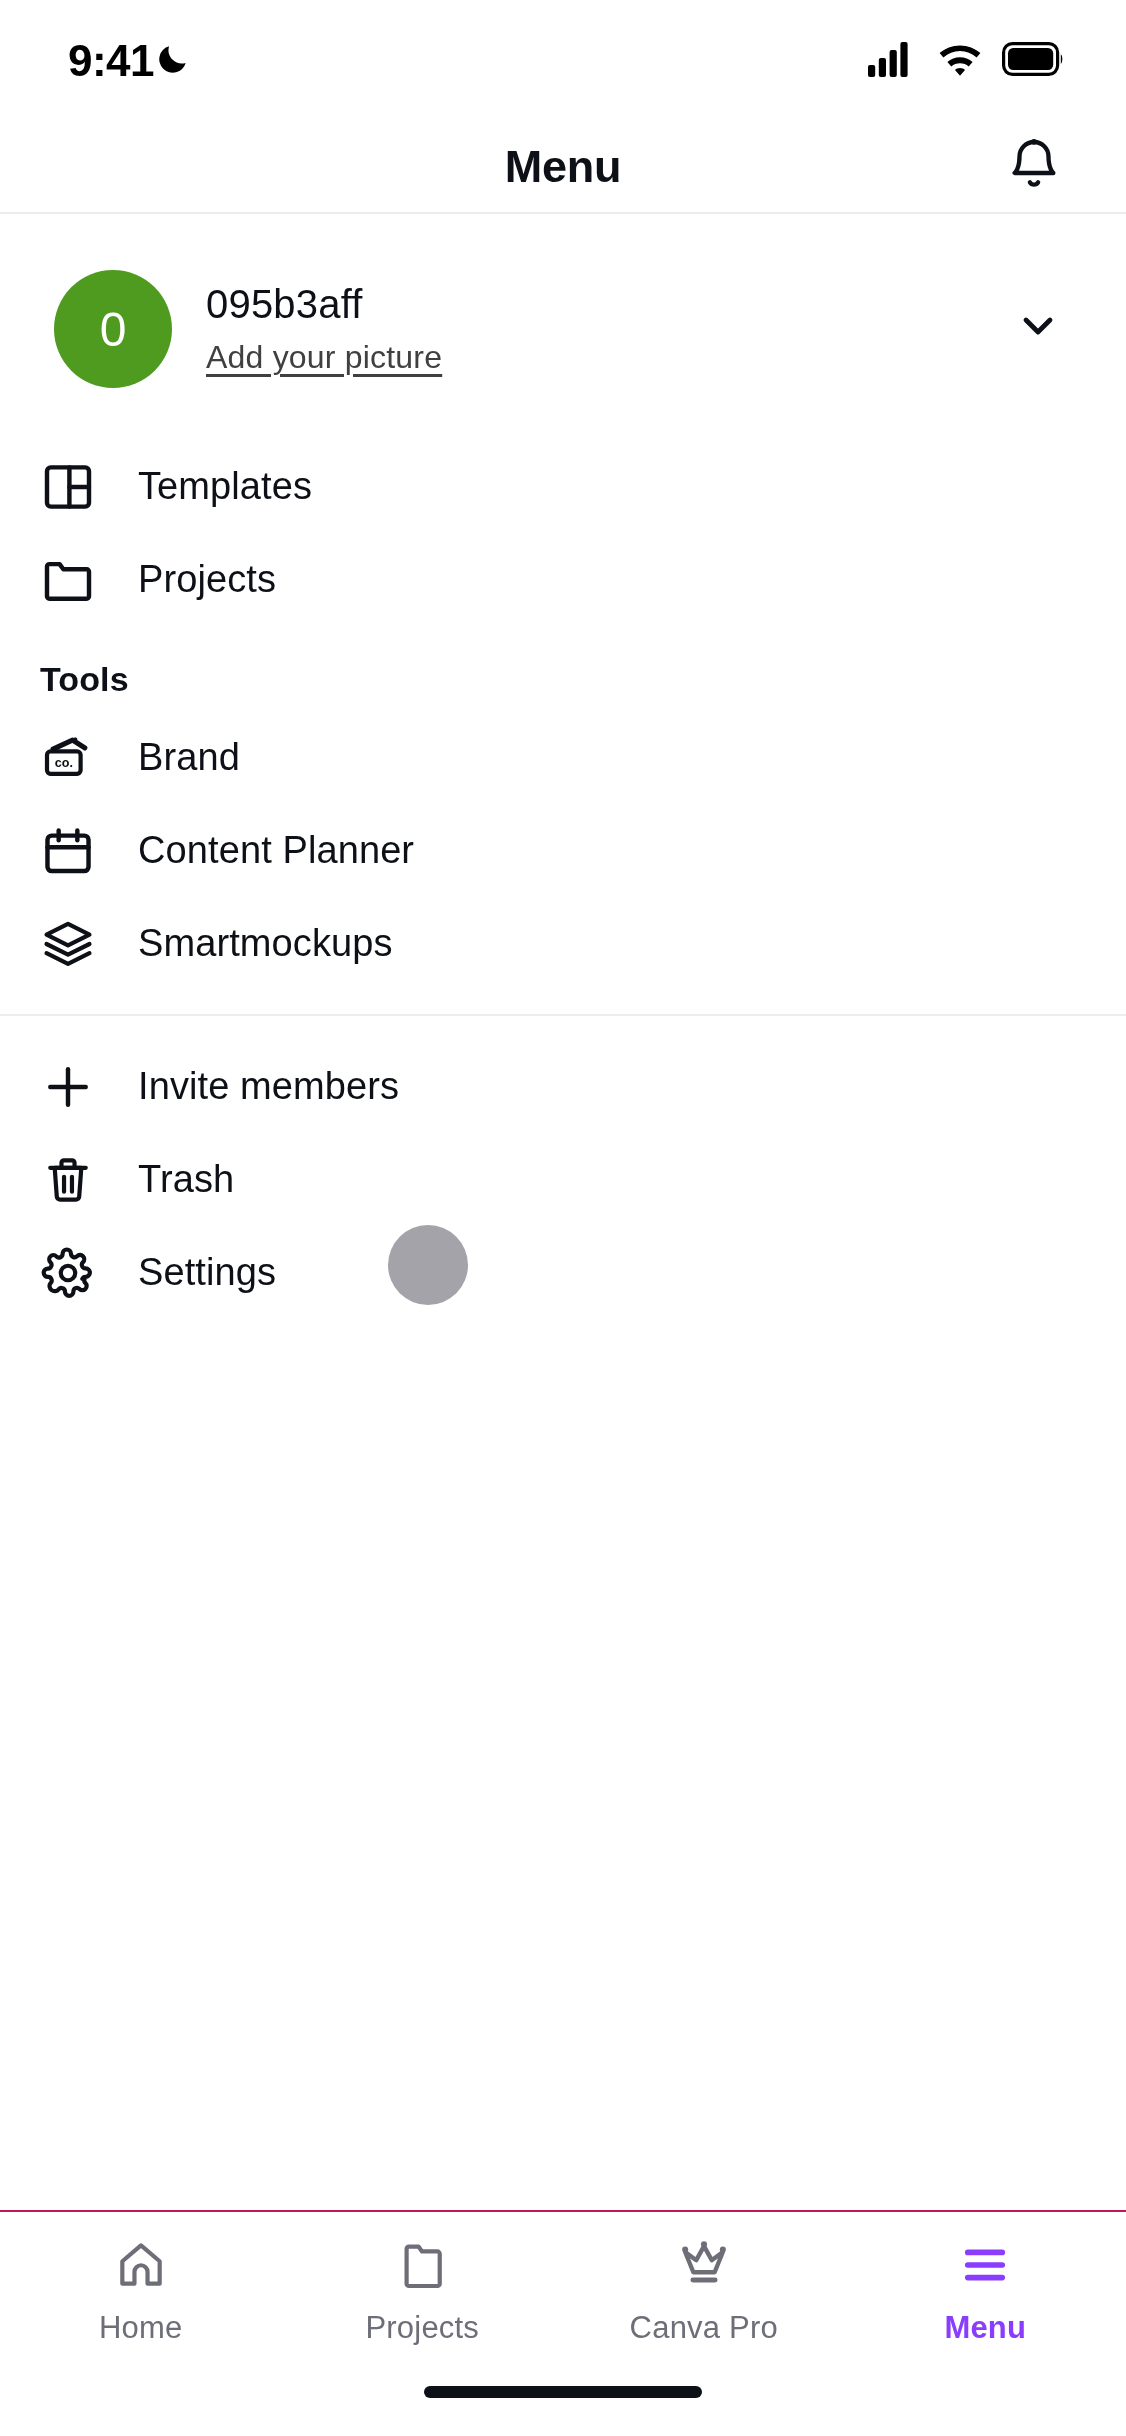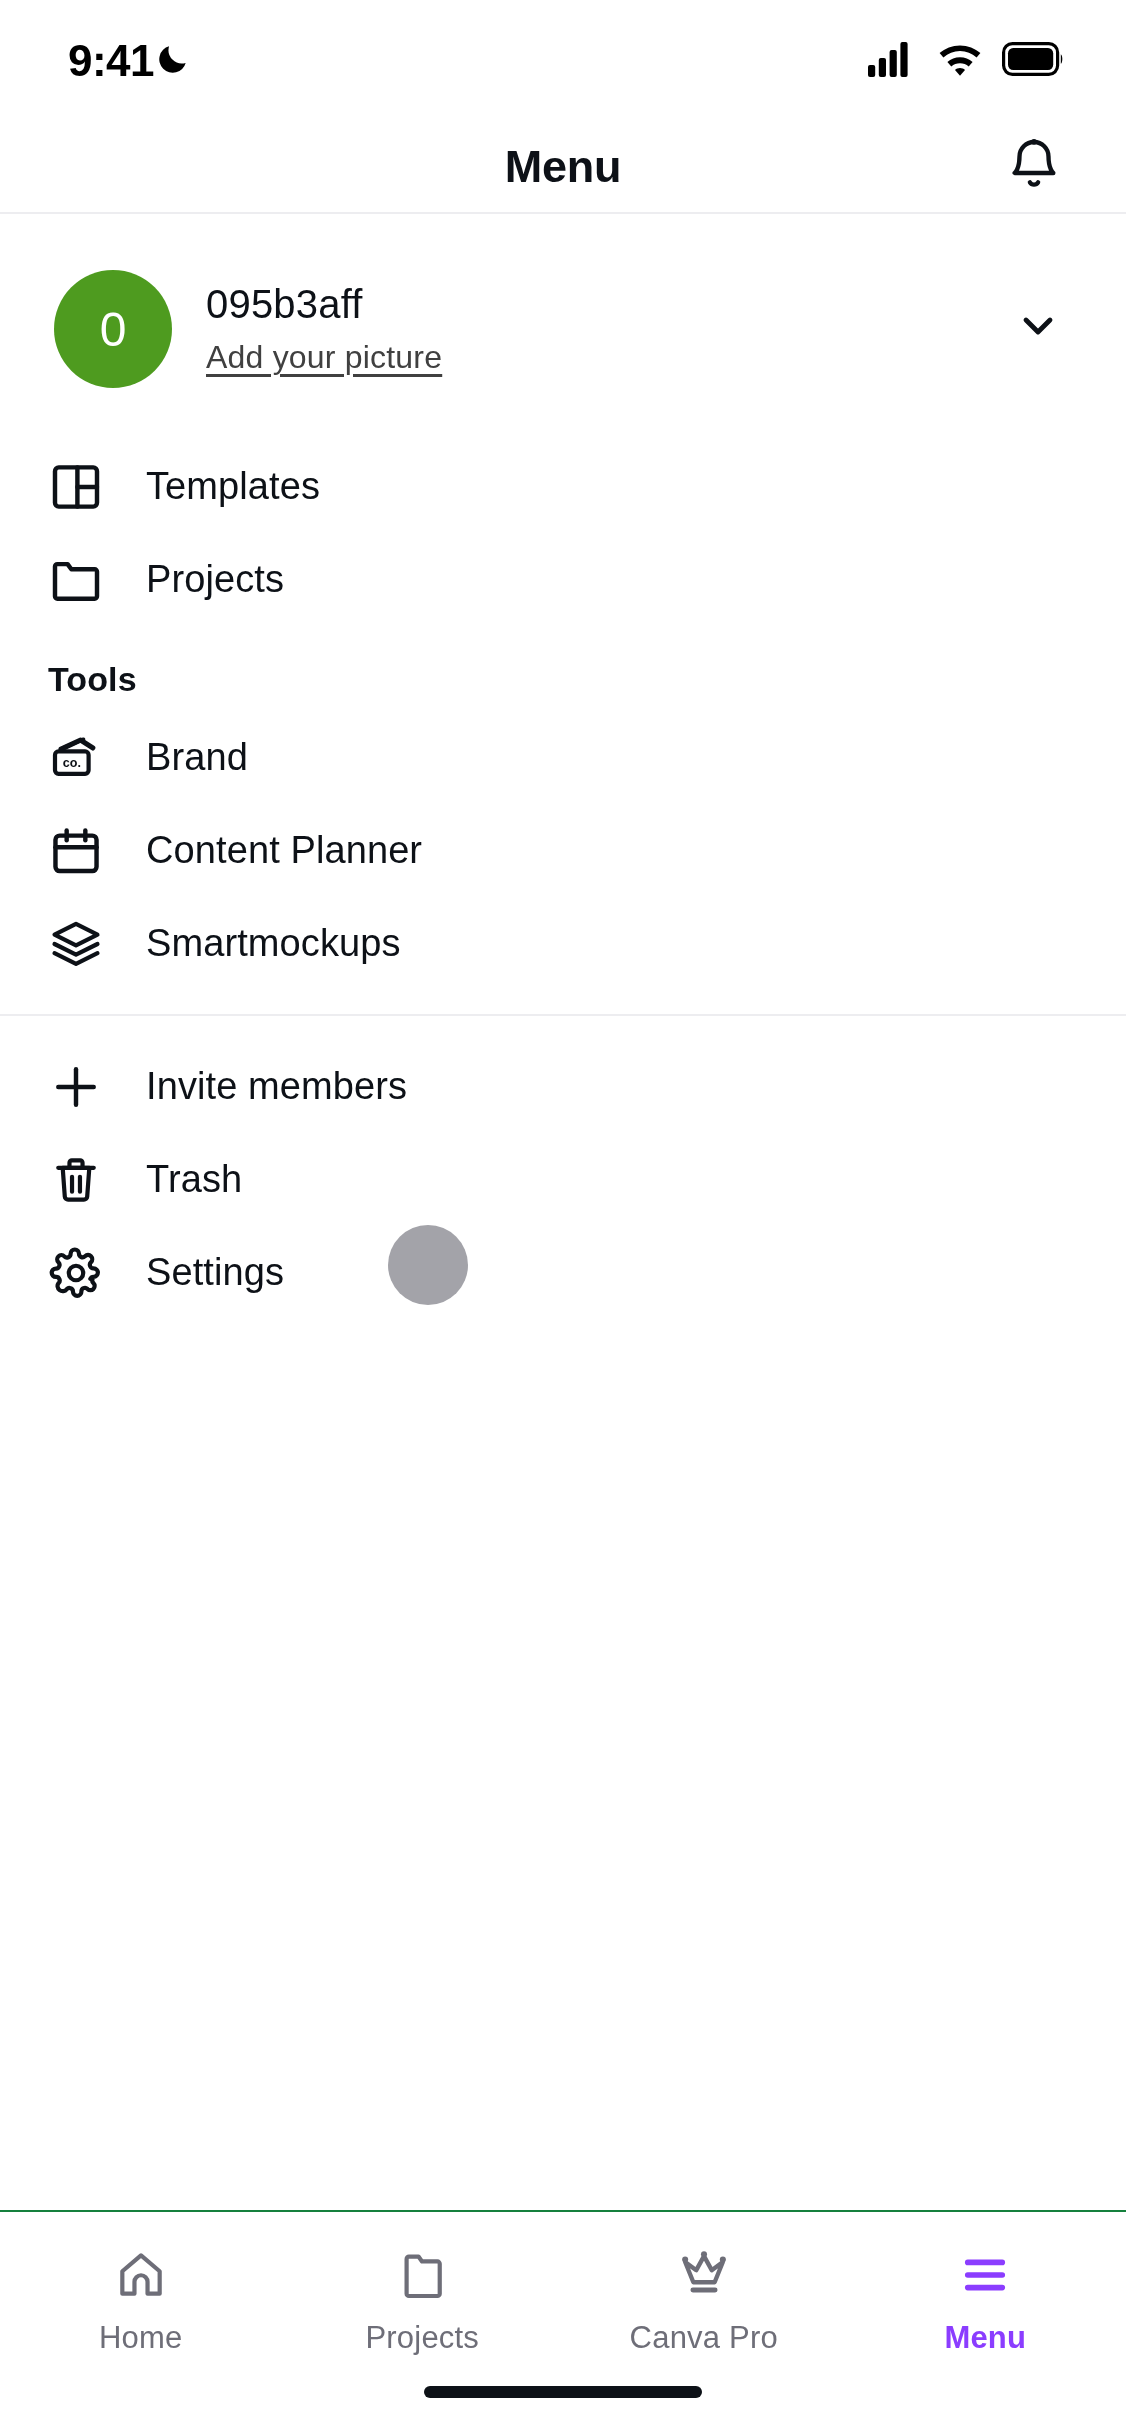--- a/index.html
+++ b/index.html
@@ -50,21 +50,21 @@
   .profile-link {
     font-size:32px; color:#404040; text-decoration:underline;
     text-underline-offset:6px; letter-spacing:0.2px;
   }
   .profile-chevron {
     position:absolute; right:48px; top:50%; transform:translateY(-50%);
     width:80px; height:80px; display:flex; align-items:center; justify-content:center;
   }
 
   
-  .group { padding:0 0 0 12px; }
+  .group { padding:0 0 0 4px; }
   .group-title {
     font-size:34px; font-weight:700; color:#0d1117;
     padding:34px 0 12px 36px; letter-spacing:0.1px;
   }
   .mitem {
     display:flex; align-items:center; gap:34px;
     height:93px; padding:0 36px; position:relative;
   }
   .mitem-ico { width:64px; height:64px; flex:0 0 64px; display:flex; align-items:center; justify-content:flex-start; }
   .mitem-label { font-size:38px; color:#0d1117; letter-spacing:0.1px; }
@@ -74,22 +74,22 @@
   
   .touch-dot {
     position:absolute; left:388px; top:1225px;
     width:80px; height:80px; border-radius:50%;
     background:#a3a3a9; z-index:40; pointer-events:none;
   }
 
   
   .tabbar {
     margin-top:auto; flex:0 0 168px; height:168px;
-    border-top:2px solid #15803d;
-    display:flex; align-items:flex-start; padding-top:30px;
+    border-top:2px solid #be185d;
+    display:flex; align-items:flex-start; padding-top:20px;
   }
   .tab { flex:1; display:flex; flex-direction:column; align-items:center; gap:12px; }
   .tab-ico { height:66px; display:flex; align-items:center; justify-content:center; }
   .tab-label { font-size:31px; color:#6e6e78; letter-spacing:0.2px; }
   .tab.active .tab-label { color:#8b3dff; font-weight:700; }
 
   .homebar-wrap { flex:0 0 58px; display:flex; align-items:flex-start; justify-content:center; padding-top:8px; }
   .homebar { width:278px; height:12px; border-radius:8px; background:#0d1117; }
 </style>
 </head>

